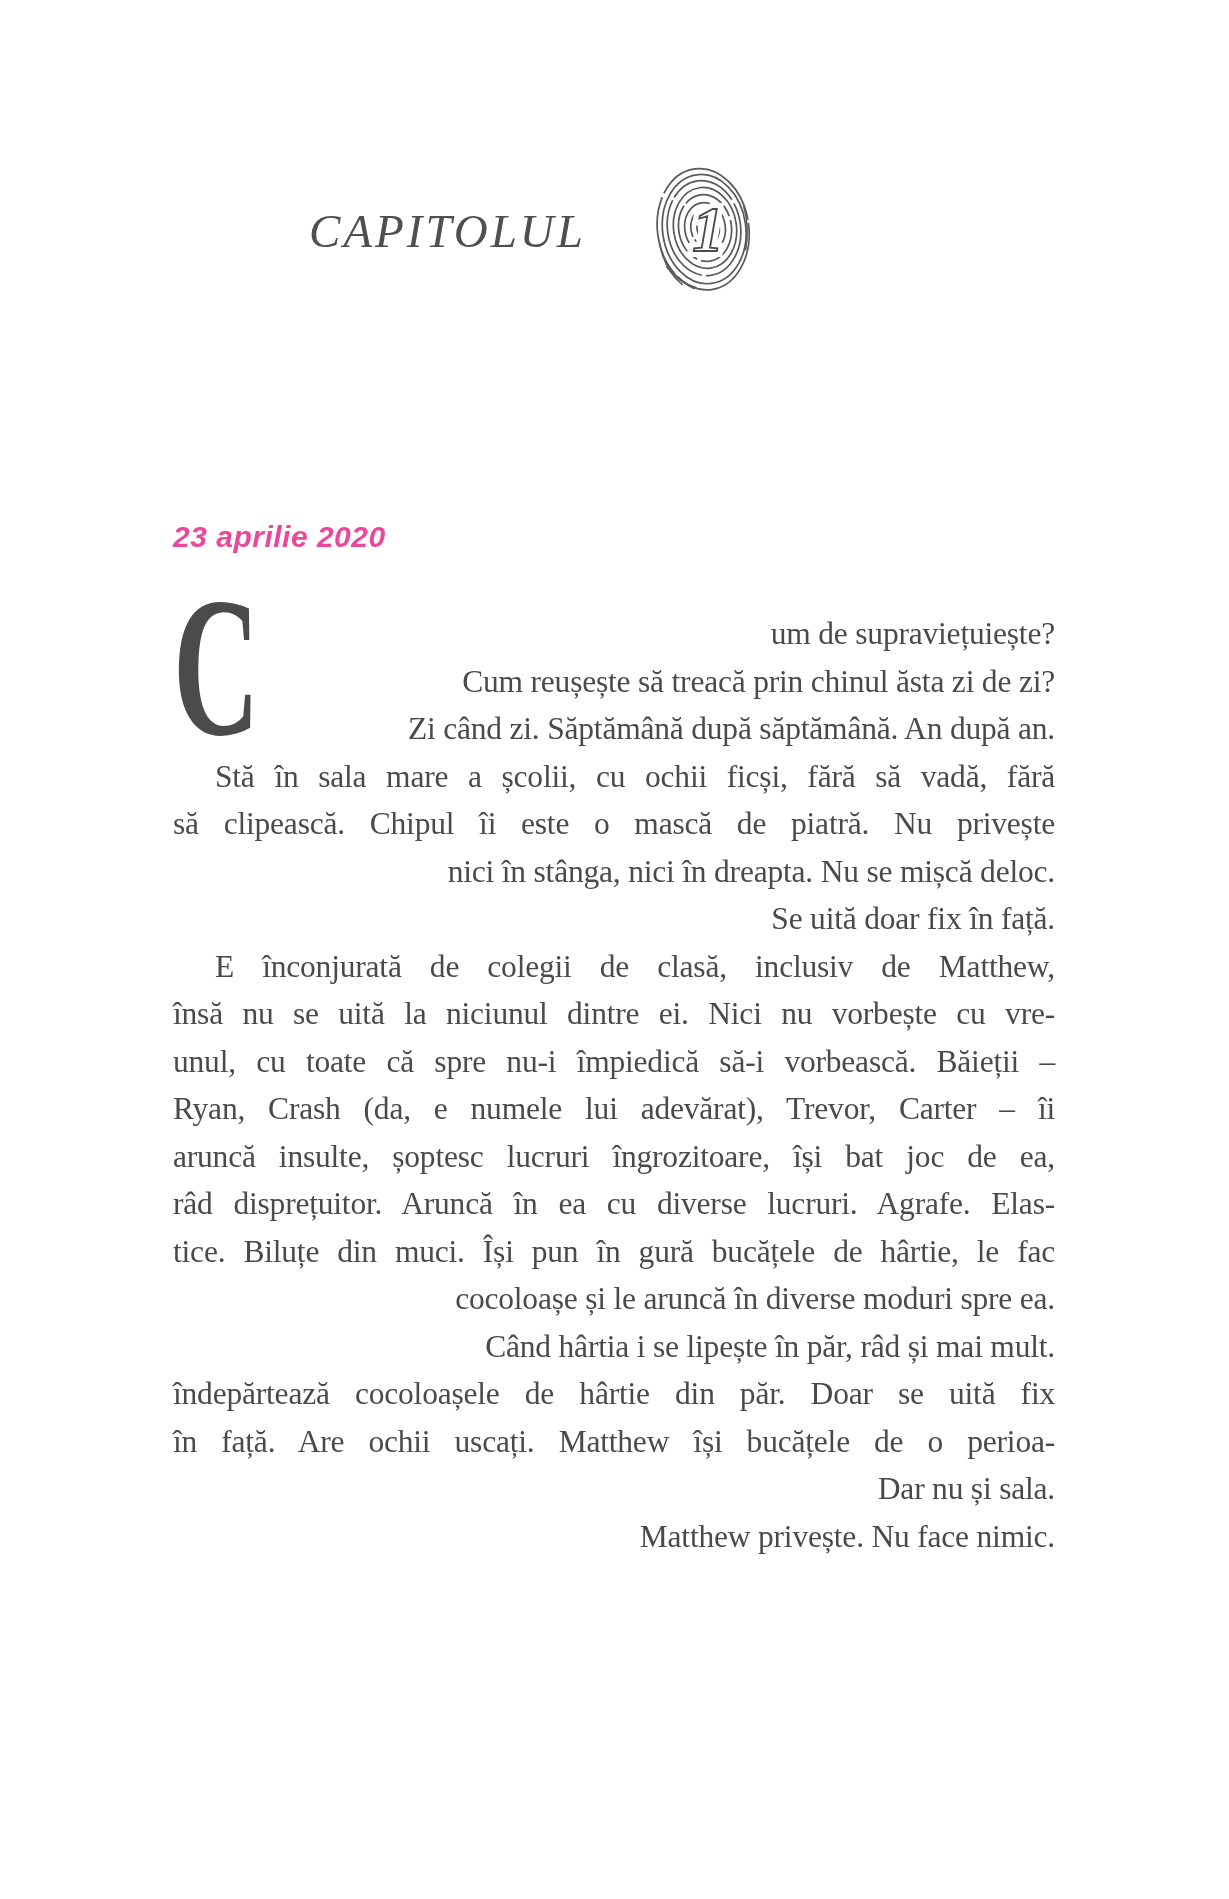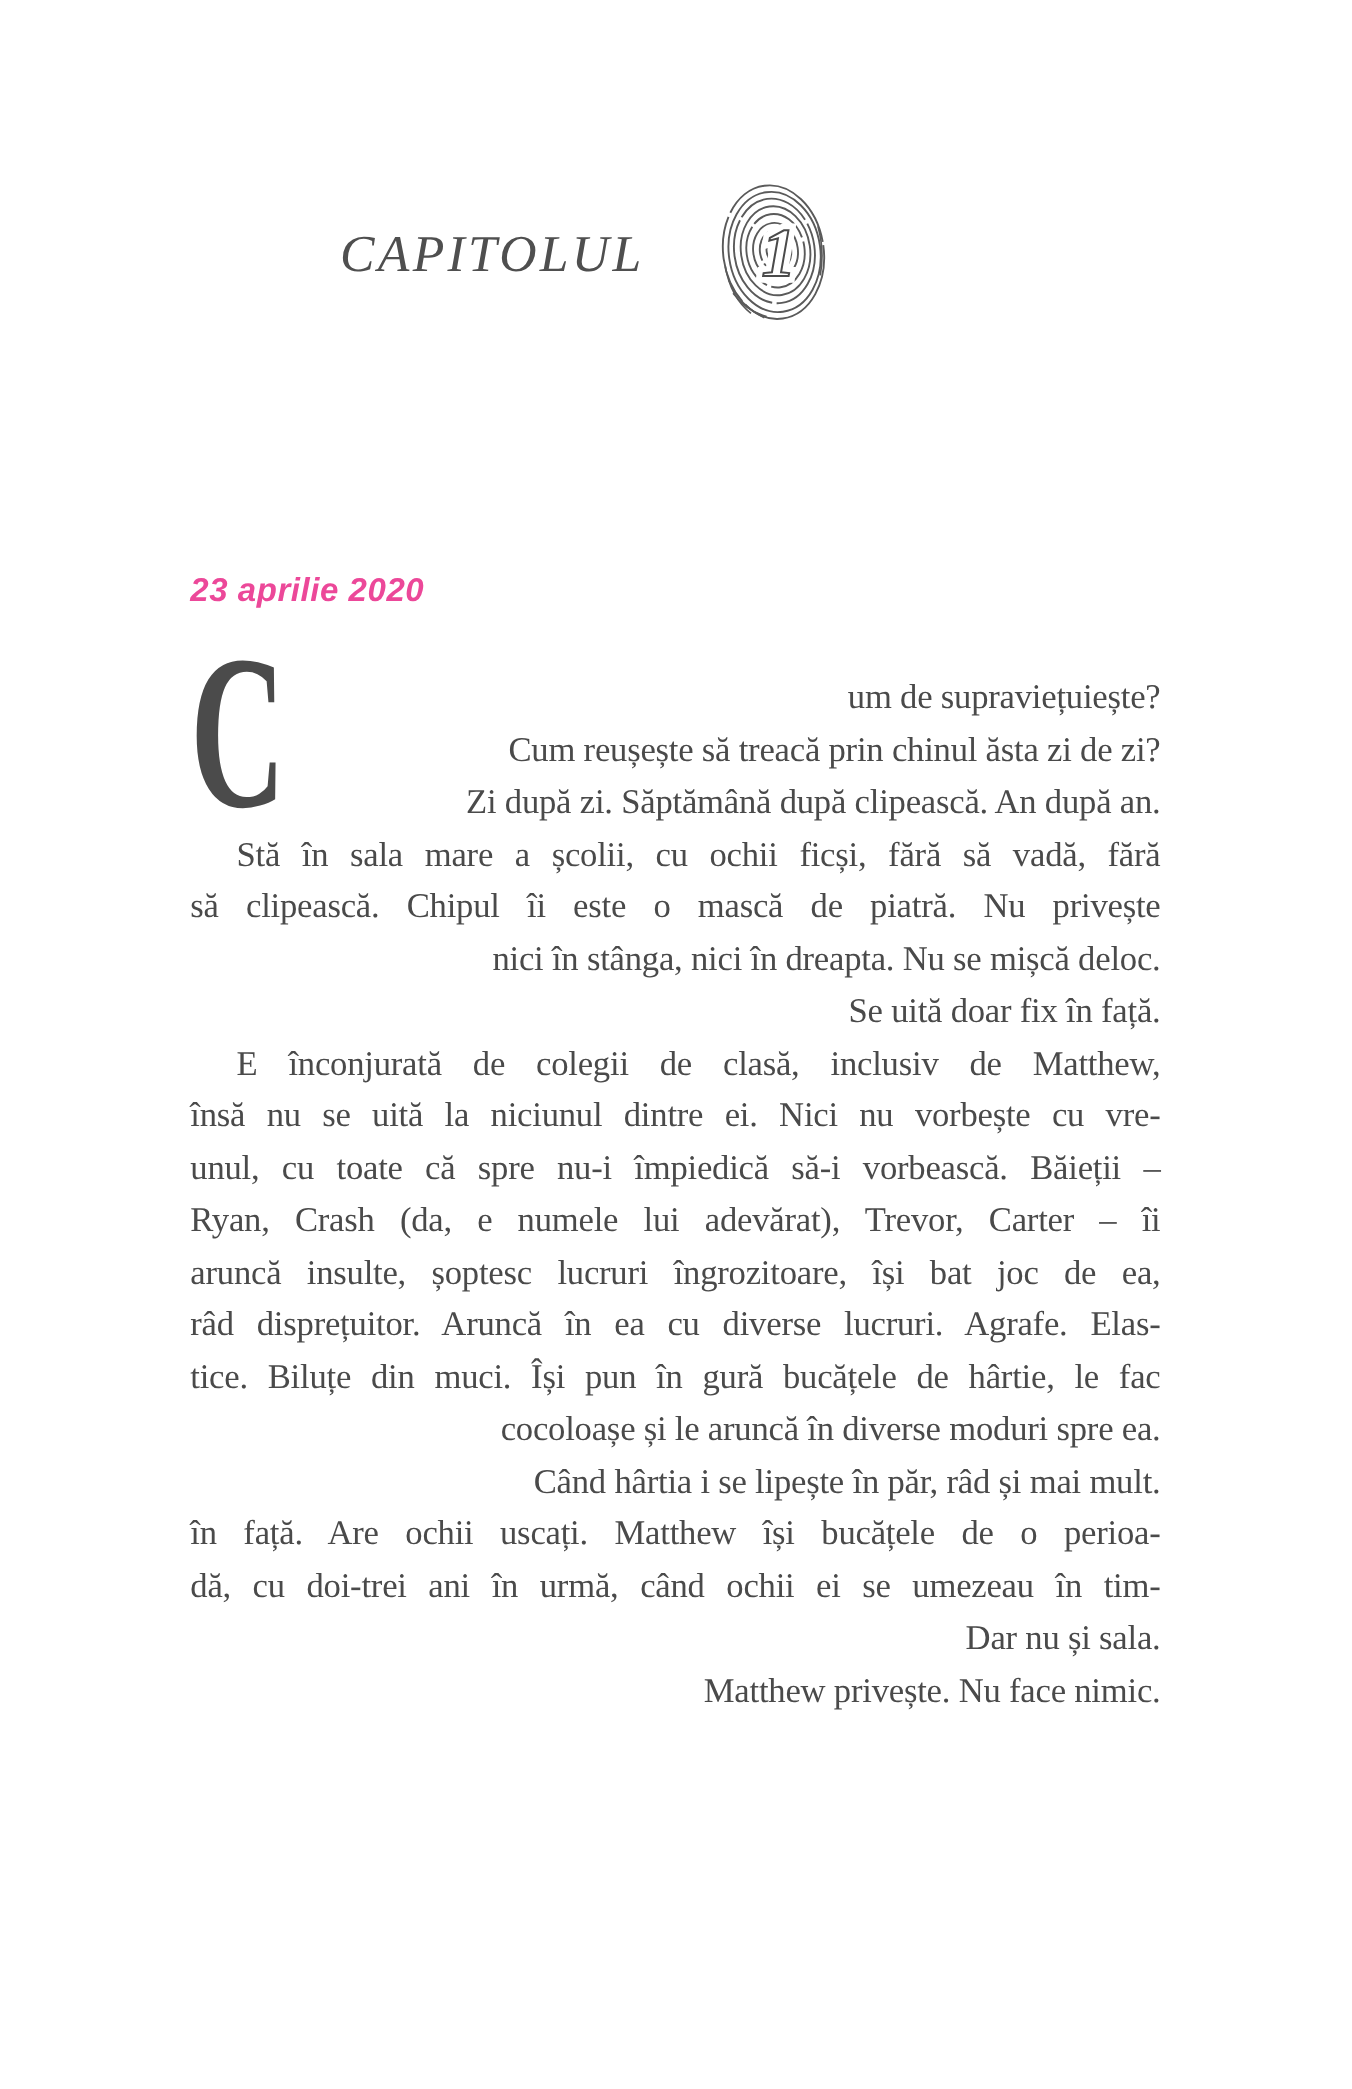--- a/index.html
+++ b/index.html
@@ -85,21 +85,21 @@
 
   <p class="date-line">23 aprilie 2020</p>
 
   <section class="body-text">
       <div class="para">
         <span class="dropcap">
           <span class="glyph">C</span>
         </span>
         <div class="line">um de supraviețuiește?</div>
         <div class="line indent">Cum reușește să treacă prin chinul ăsta zi de zi?</div>
-        <div class="line indent">Zi după zi. Săptămână după clipească. An după an.</div>
+        <div class="line indent">Zi când zi. Săptămână după săptămână. An după an.</div>
       </div>
       <div class="para">
         <div class="line just indent">Stă în sala mare a școlii, cu ochii ficși, fără să vadă, fără</div>
         <div class="line just">să clipească. Chipul îi este o mască de piatră. Nu privește</div>
         <div class="line">nici în stânga, nici în dreapta. Nu se mișcă deloc.</div>
       </div>
       <div class="para">
         <div class="line indent">Se uită doar fix în față.</div>
       </div>
       <div class="para">
@@ -109,22 +109,22 @@
         <div class="line just">Ryan, Crash (da, e numele lui adevărat), Trevor, Carter – îi</div>
         <div class="line just">aruncă insulte, șoptesc lucruri îngrozitoare, își bat joc de ea,</div>
         <div class="line just">râd disprețuitor. Aruncă în ea cu diverse lucruri. Agrafe. Elas-</div>
         <div class="line just">tice. Biluțe din muci. Își pun în gură bucățele de hârtie, le fac</div>
         <div class="line">cocoloașe și le aruncă în diverse moduri spre ea.</div>
       </div>
       <div class="para">
         <div class="line indent">Când hârtia i se lipește în păr, râd și mai mult.</div>
       </div>
       <div class="para">
+        <div class="line just">îndepărtează cocoloașele de hârtie din păr. Doar se uită fix</div>
         <div class="line just">în față. Are ochii uscați. Matthew își bucățele de o perioa-</div>
-        <div class="line just">dă, cu doi-trei ani în urmă, când ochii ei se umezeau în tim-</div>
       </div>
       <div class="para">
         <div class="line indent">Dar nu și sala.</div>
       </div>
       <div class="para">
         <div class="line indent">Matthew privește. Nu face nimic.</div>
       </div>
     </section>
 
 </div>

